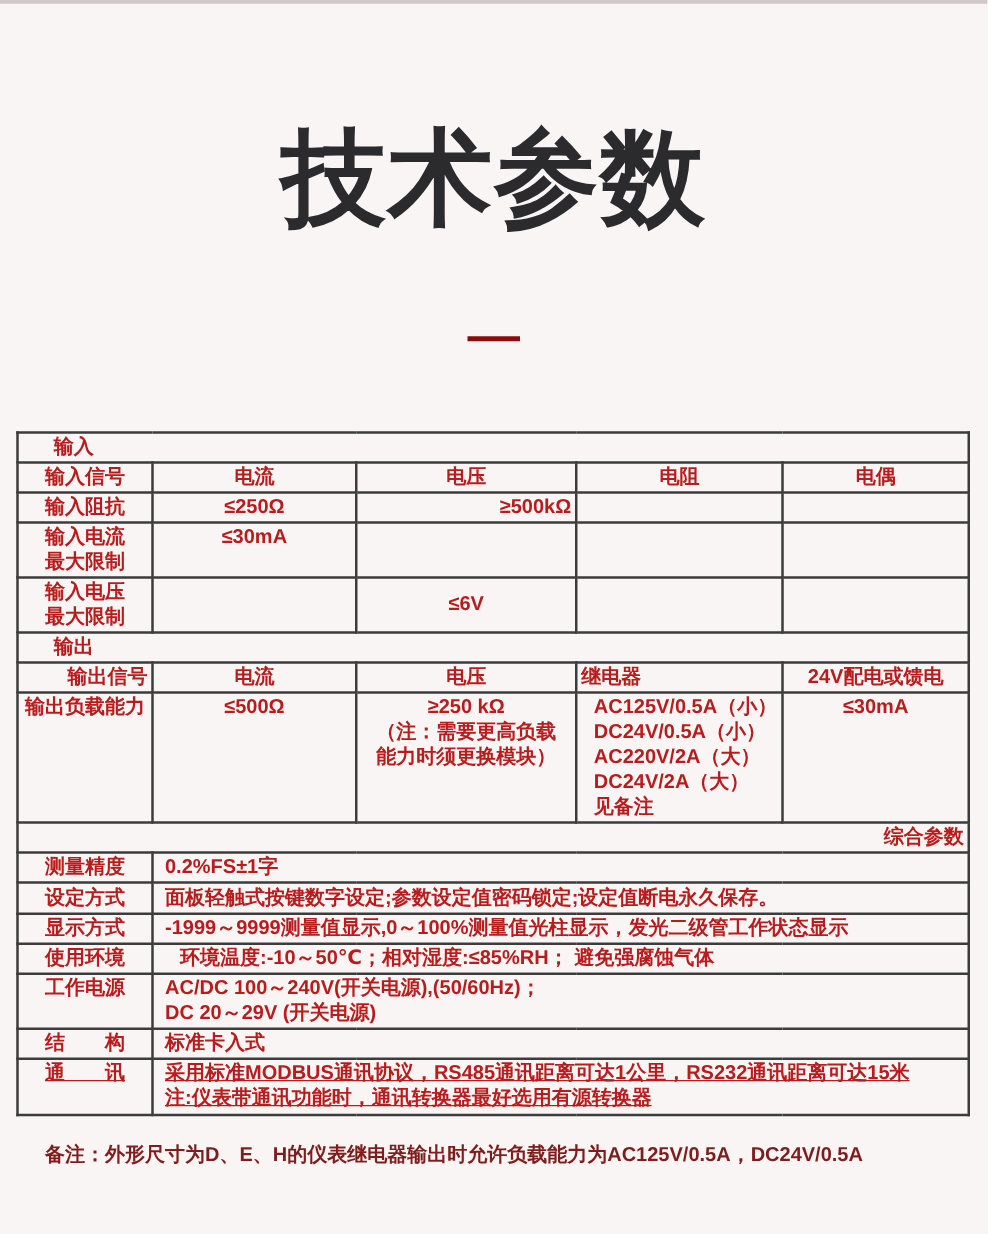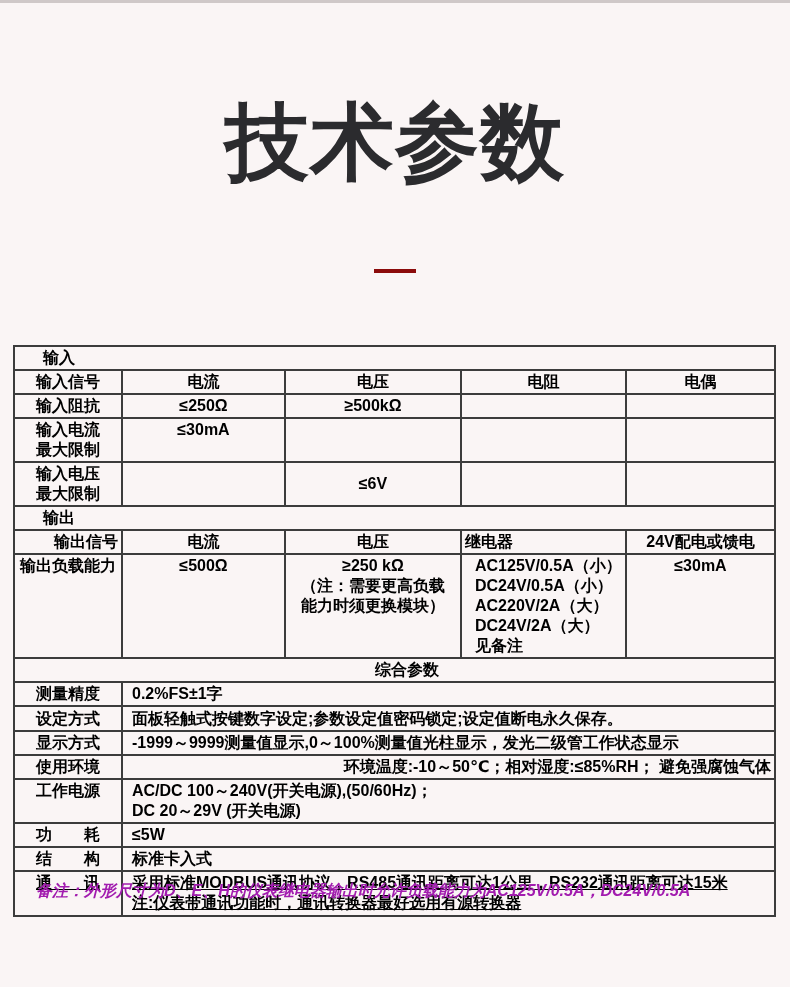--- a/index.html
+++ b/index.html
@@ -46,36 +46,35 @@
   table.spec-table {
     position: absolute;
     left: 13px;
     top: 345px;
     border-collapse: collapse;
     table-layout: fixed;
     width: 761px;
     font-size: 16px;
     font-weight: bold;
     line-height: 20px;
-    color: #000000;
+    color: #b91c1c;
   }
   table.spec-table td {
     border: 2px solid #3c3c3c;
     padding: 1px 3px;
     overflow: hidden;
   }
   .footnote {
     position: absolute;
     left: 36px;
-    top: 865px;
+    top: 898px;
     width: 740px;
     font-size: 16px;
     font-weight: bold;
-    color: #a21caf;
-    font-style: italic;
+    color: #7f1d1d;
   }
 </style>
 </head>
 <body>
 
 <div class="top-strip"></div>
 
 <h1 class="page-title">技术参数</h1>
 
 <div class="title-underline"></div>
@@ -95,21 +94,21 @@
       <tr style="height: 22px;">
         <td style="text-align: center; vertical-align: middle;">输入信号</td>
         <td style="text-align: center; vertical-align: middle;">电流</td>
         <td style="text-align: center; vertical-align: middle;">电压</td>
         <td style="text-align: center; vertical-align: middle;">电阻</td>
         <td style="text-align: center; vertical-align: middle; border-radius: 11px;">电偶</td>
       </tr>
       <tr style="height: 22px;">
         <td style="text-align: center; vertical-align: middle;">输入阻抗</td>
         <td style="text-align: center; vertical-align: middle;">≤250Ω</td>
-        <td style="text-align: center; vertical-align: middle;">≥500kΩ</td>
+        <td style="text-align: right; vertical-align: middle;">≥500kΩ</td>
         <td style="text-align: center; vertical-align: middle;"></td>
         <td style="text-align: center; vertical-align: middle;"></td>
       </tr>
       <tr style="height: 42px;">
         <td style="text-align: center; vertical-align: middle;">输入电流<br>最大限制</td>
         <td style="text-align: center; vertical-align: top;">≤30mA</td>
         <td style="text-align: center; vertical-align: middle;"></td>
         <td style="text-align: center; vertical-align: middle;"></td>
         <td style="text-align: center; vertical-align: middle;"></td>
       </tr>
@@ -131,45 +130,41 @@
         <td style="text-align: center; vertical-align: middle;">24V配电或馈电</td>
       </tr>
       <tr style="height: 93px;">
         <td style="text-align: center; vertical-align: top;">输出负载能力</td>
         <td style="text-align: center; vertical-align: top;">≤500Ω</td>
         <td style="text-align: center; vertical-align: top;">≥250 kΩ<br>（注：需要更高负载<br>能力时须更换模块）</td>
         <td style="text-align: left; vertical-align: top; padding-left: 13px;">AC125V/0.5A（小）<br>DC24V/0.5A（小）<br>AC220V/2A（大）<br>DC24V/2A（大）<br>见备注</td>
         <td style="text-align: center; vertical-align: top;">≤30mA</td>
       </tr>
       <tr style="height: 21px;">
-        <td colspan="5" style="text-align: center; vertical-align: middle; padding-left: 28px; margin-left: 36px;">综合参数</td>
+        <td colspan="5" style="text-align: right; vertical-align: middle; padding-left: 28px; margin-left: 36px;">综合参数</td>
       </tr>
       <tr style="height: 22px;">
         <td style="text-align: center; vertical-align: middle;">测量精度</td>
         <td colspan="4" style="text-align: left; vertical-align: middle; padding-left: 9px; border-radius: 11px;">0.2%FS±1字</td>
       </tr>
       <tr style="height: 25px;">
         <td style="text-align: center; vertical-align: middle;">设定方式</td>
         <td colspan="4" style="text-align: left; vertical-align: middle; padding-left: 9px;">面板轻触式按键数字设定;参数设定值密码锁定;设定值断电永久保存。</td>
       </tr>
       <tr style="height: 24px;">
         <td style="text-align: center; vertical-align: middle;">显示方式</td>
         <td colspan="4" style="text-align: left; vertical-align: middle; padding-left: 9px;">-1999～9999测量值显示,0～100%测量值光柱显示，发光二级管工作状态显示</td>
       </tr>
       <tr style="height: 23px;">
         <td style="text-align: center; vertical-align: middle;">使用环境</td>
-        <td colspan="4" style="text-align: right; vertical-align: middle; padding-left: 9px;">环境温度:-10～50℃；相对湿度:≤85%RH；  避免强腐蚀气体</td>
+        <td colspan="4" style="text-align: left; vertical-align: middle; padding-left: 21px;">环境温度:-10～50℃；相对湿度:≤85%RH；  避免强腐蚀气体</td>
       </tr>
       <tr style="height: 37px; border-radius: 22px;">
         <td style="text-align: center; vertical-align: top;">工作电源</td>
         <td colspan="4" style="text-align: left; vertical-align: top; padding-left: 9px;">AC/DC 100～240V(开关电源),(50/60Hz)；<br>DC 20～29V  (开关电源)</td>
-      </tr>
-      <tr style="height: 21px;">
-        <td style="text-align: center; vertical-align: middle;">功　　耗</td>
-        <td colspan="4" style="text-align: left; vertical-align: middle; padding-left: 9px;">≤5W</td>
       </tr>
       <tr style="height: 22px;">
         <td style="text-align: center; vertical-align: middle;">结　　构</td>
         <td colspan="4" style="text-align: left; vertical-align: middle; padding-left: 9px;">标准卡入式</td>
       </tr>
       <tr style="height: 45px; text-decoration: underline;">
         <td style="text-align: center; vertical-align: top;">通　　讯</td>
         <td colspan="4" style="text-align: left; vertical-align: top; padding-left: 9px;">采用标准MODBUS通讯协议，RS485通讯距离可达1公里，RS232通讯距离可达15米<br>注:仪表带通讯功能时，通讯转换器最好选用有源转换器</td>
       </tr>
     </tbody>

